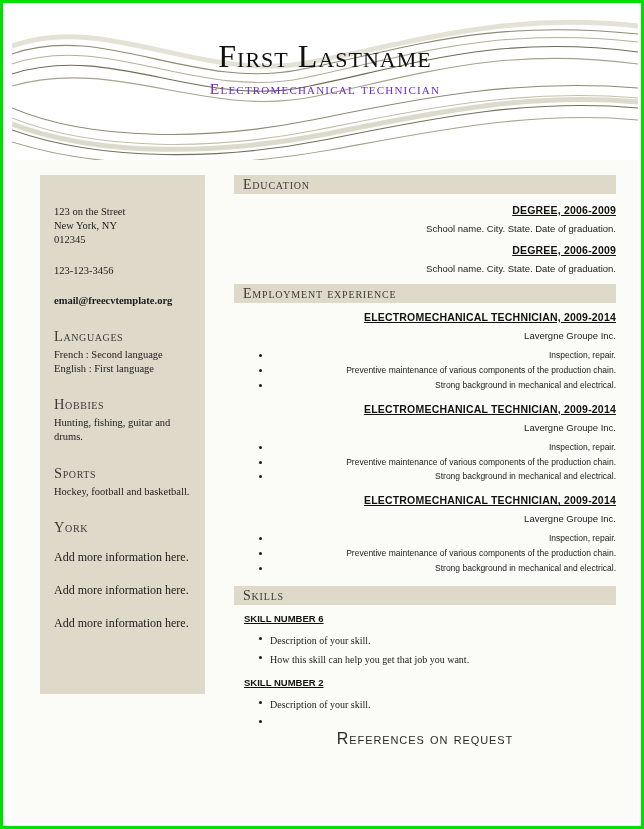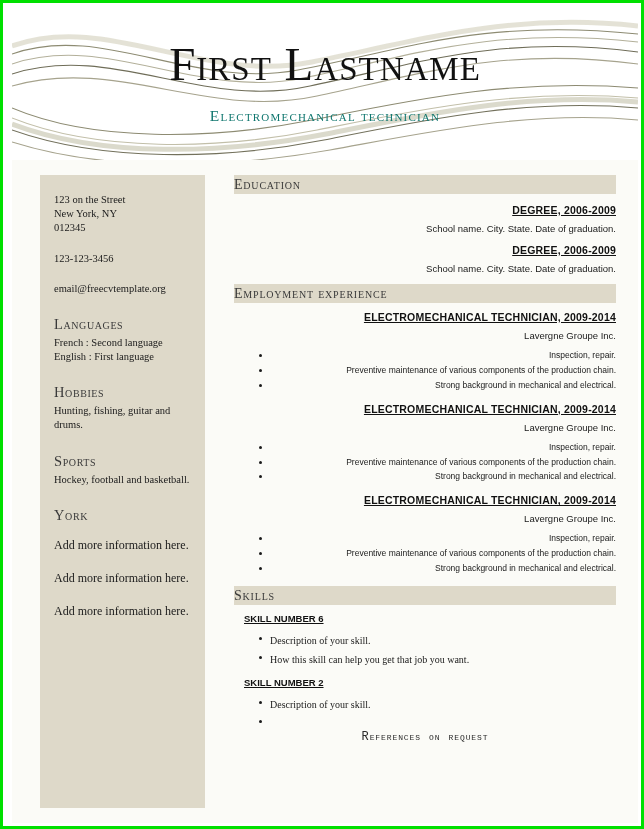--- a/index.html
+++ b/index.html
@@ -45,71 +45,71 @@
   }
   .title-block {
     position: absolute;
     left: 0;
     right: 0;
     top: 28px;
     text-align: center;
   }
   .name {
     font-family: "Liberation Serif", serif;
-    font-size: 47px;
+    font-size: 32px;
     letter-spacing: 1px;
     color: #111111;
     line-height: 1.05;
     font-variant: small-caps;
     text-transform: capitalize;
     white-space: nowrap;
   }
   .subtitle {
-    margin-top: 18px;
+    margin-top: 6px;
     font-family: "Liberation Serif", serif;
     font-size: 15.5px;
-    color: #0f766e;
+    color: #6d28d9;
     font-variant: small-caps;
     letter-spacing: 1.2px;
   }
 
   
   .body {
     position: absolute;
     left: 0;
     top: 148px;
     width: 626px;
     height: 663px;
   }
   .left-col {
     position: absolute;
     left: 28px;
     top: 15px;
     width: 165px;
-    height: 633px;
+    height: 519px;
     background: #ded9c9;
     box-sizing: border-box;
-    padding: 18px 12px 10px 14px;
+    padding: 30px 12px 10px 14px;
   }
   .right-col {
     position: absolute;
     left: 222px;
     top: 15px;
     width: 382px;
   }
 
   
   .addr-line, .phone, .email {
     font-family: "Liberation Serif", serif;
     font-size: 10.5px;
     color: #1a1a1a;
     line-height: 1.35;
   }
   .phone { margin-top: 16px; }
-  .email { margin-top: 16px; }
+  .email { margin-top: 16px; font-weight: bold; }
 
   .left-section {
     margin-top: 20px;
   }
   .left-head {
     font-family: "Liberation Serif", serif;
     font-size: 14.5px;
     font-variant: small-caps;
     letter-spacing: 0.6px;
     color: #3a3a3a;
@@ -127,20 +127,21 @@
     color: #1a1a1a;
     margin-top: 18px;
   }
   .more-item.first { margin-top: 14px; }
 
   
   .bar {
     background: #ded9c9;
     height: 19px;
     line-height: 19px;
+    padding-left: 9px;
     font-family: "Liberation Serif", serif;
     font-size: 14px;
     font-variant: small-caps;
     letter-spacing: 0.8px;
     color: #3a3a3a;
     margin-bottom: 10px;
     box-sizing: border-box;
   }
   .bar.tight { margin-bottom: 8px; }
 
@@ -190,22 +191,22 @@
   .skill-title {
     font-family: "Liberation Sans", sans-serif;
     font-size: 9.5px;
     font-weight: bold;
     text-decoration: underline;
     color: #111111;
   }
   .skill-block { padding-left: 10px; margin-bottom: 8px; }
   .refs {
     text-align: center;
-    font-family: Liberation Mono, monospace;
-    font-size: 12px;
+    font-family: Liberation Sans, sans-serif;
+    font-size: 16px;
     font-variant: small-caps;
     letter-spacing: 0.9px;
     color: #2a2a2a;
     margin-top: 16px;
   }
 </style>
 </head>
 <body>
 
 <div class="page">

